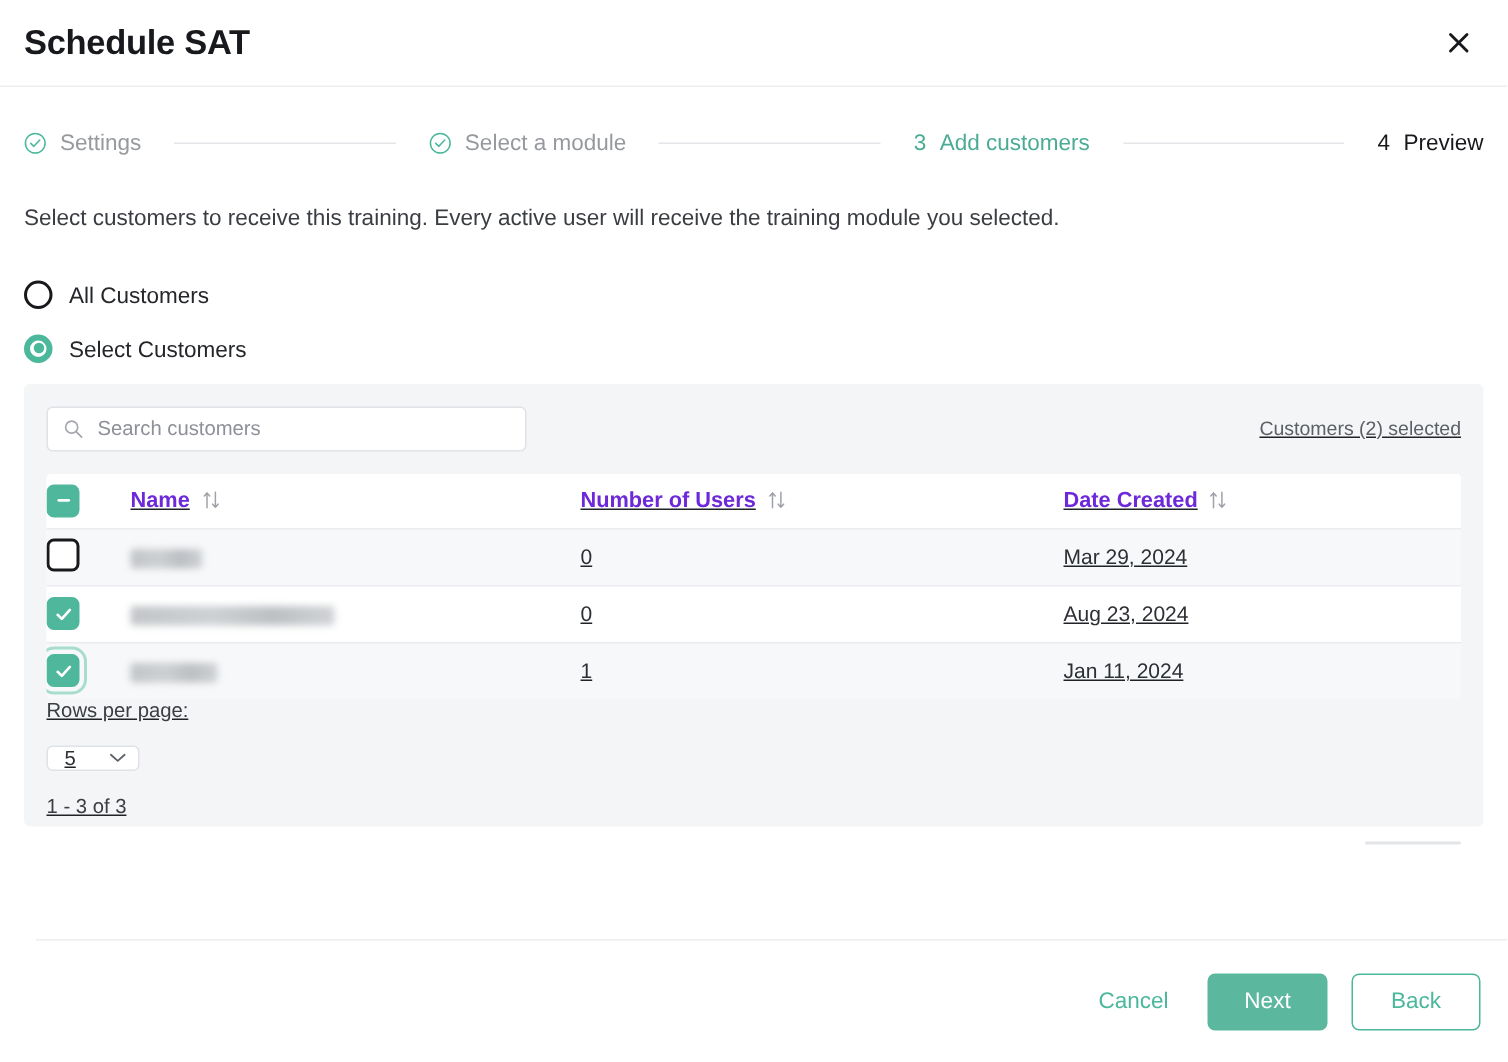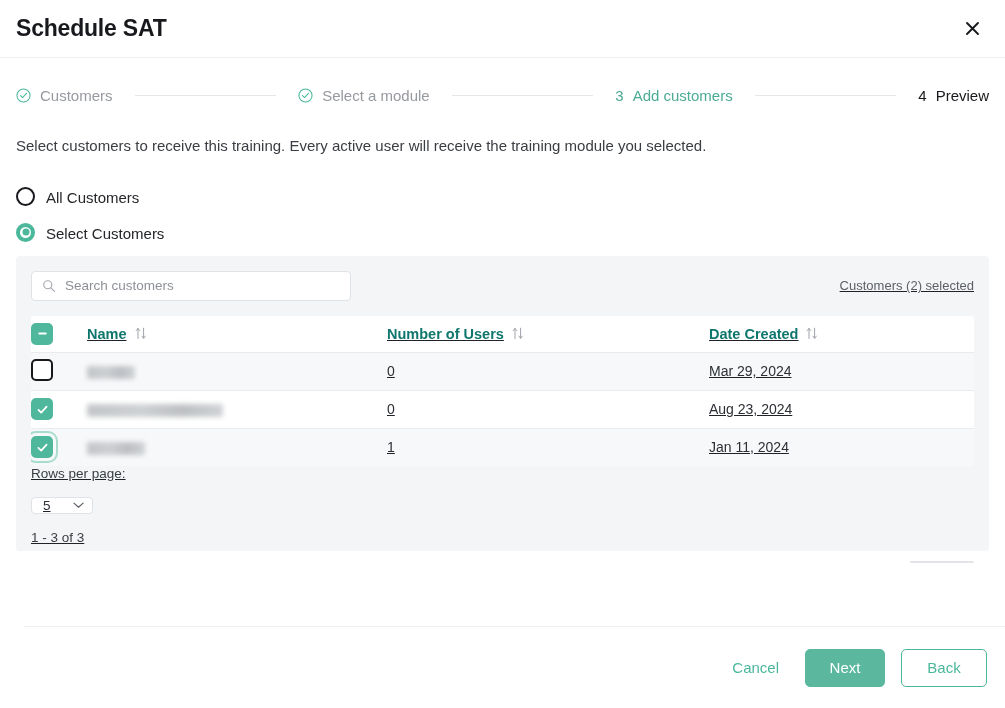--- a/index.html
+++ b/index.html
@@ -211,21 +211,21 @@
     border-collapse: collapse;
     background: #fff;
     table-layout: fixed;
     border-radius: 3px;
     overflow: hidden;
   }
   .table th {
     text-align: left;
     font-size: 14.5px;
     font-weight: bold;
-    color: #0f766e;
+    color: #6d28d9;
     padding: 0;
     height: 36px;
     background: #fff;
     border-bottom: 1px solid #e9ebee;
     vertical-align: middle;
   }
   .table td {
     font-size: 14px;
     color: #2c2f34;
     padding: 0;
@@ -414,21 +414,21 @@
 
   <div class="modal-body">
 
     <div class="stepper">
 
       <div class="step done">
         <svg class="step-check" viewBox="0 0 16 16">
           <circle cx="8" cy="8" r="7" fill="none" stroke="#4bb79b" stroke-width="1.1"></circle>
           <path d="M4.8 8.1 L7 10.2 L11.2 5.7" fill="none" stroke="#4bb79b" stroke-width="1.1" stroke-linecap="round" stroke-linejoin="round"></path>
         </svg>
-        <span class="step-label">Customers</span>
+        <span class="step-label">Settings</span>
       </div>
 
       <div class="step-connector"></div>
 
       <div class="step done">
         <svg class="step-check" viewBox="0 0 16 16">
           <circle cx="8" cy="8" r="7" fill="none" stroke="#4bb79b" stroke-width="1.1"></circle>
           <path d="M4.8 8.1 L7 10.2 L11.2 5.7" fill="none" stroke="#4bb79b" stroke-width="1.1" stroke-linecap="round" stroke-linejoin="round"></path>
         </svg>
         <span class="step-label">Select a module</span>

